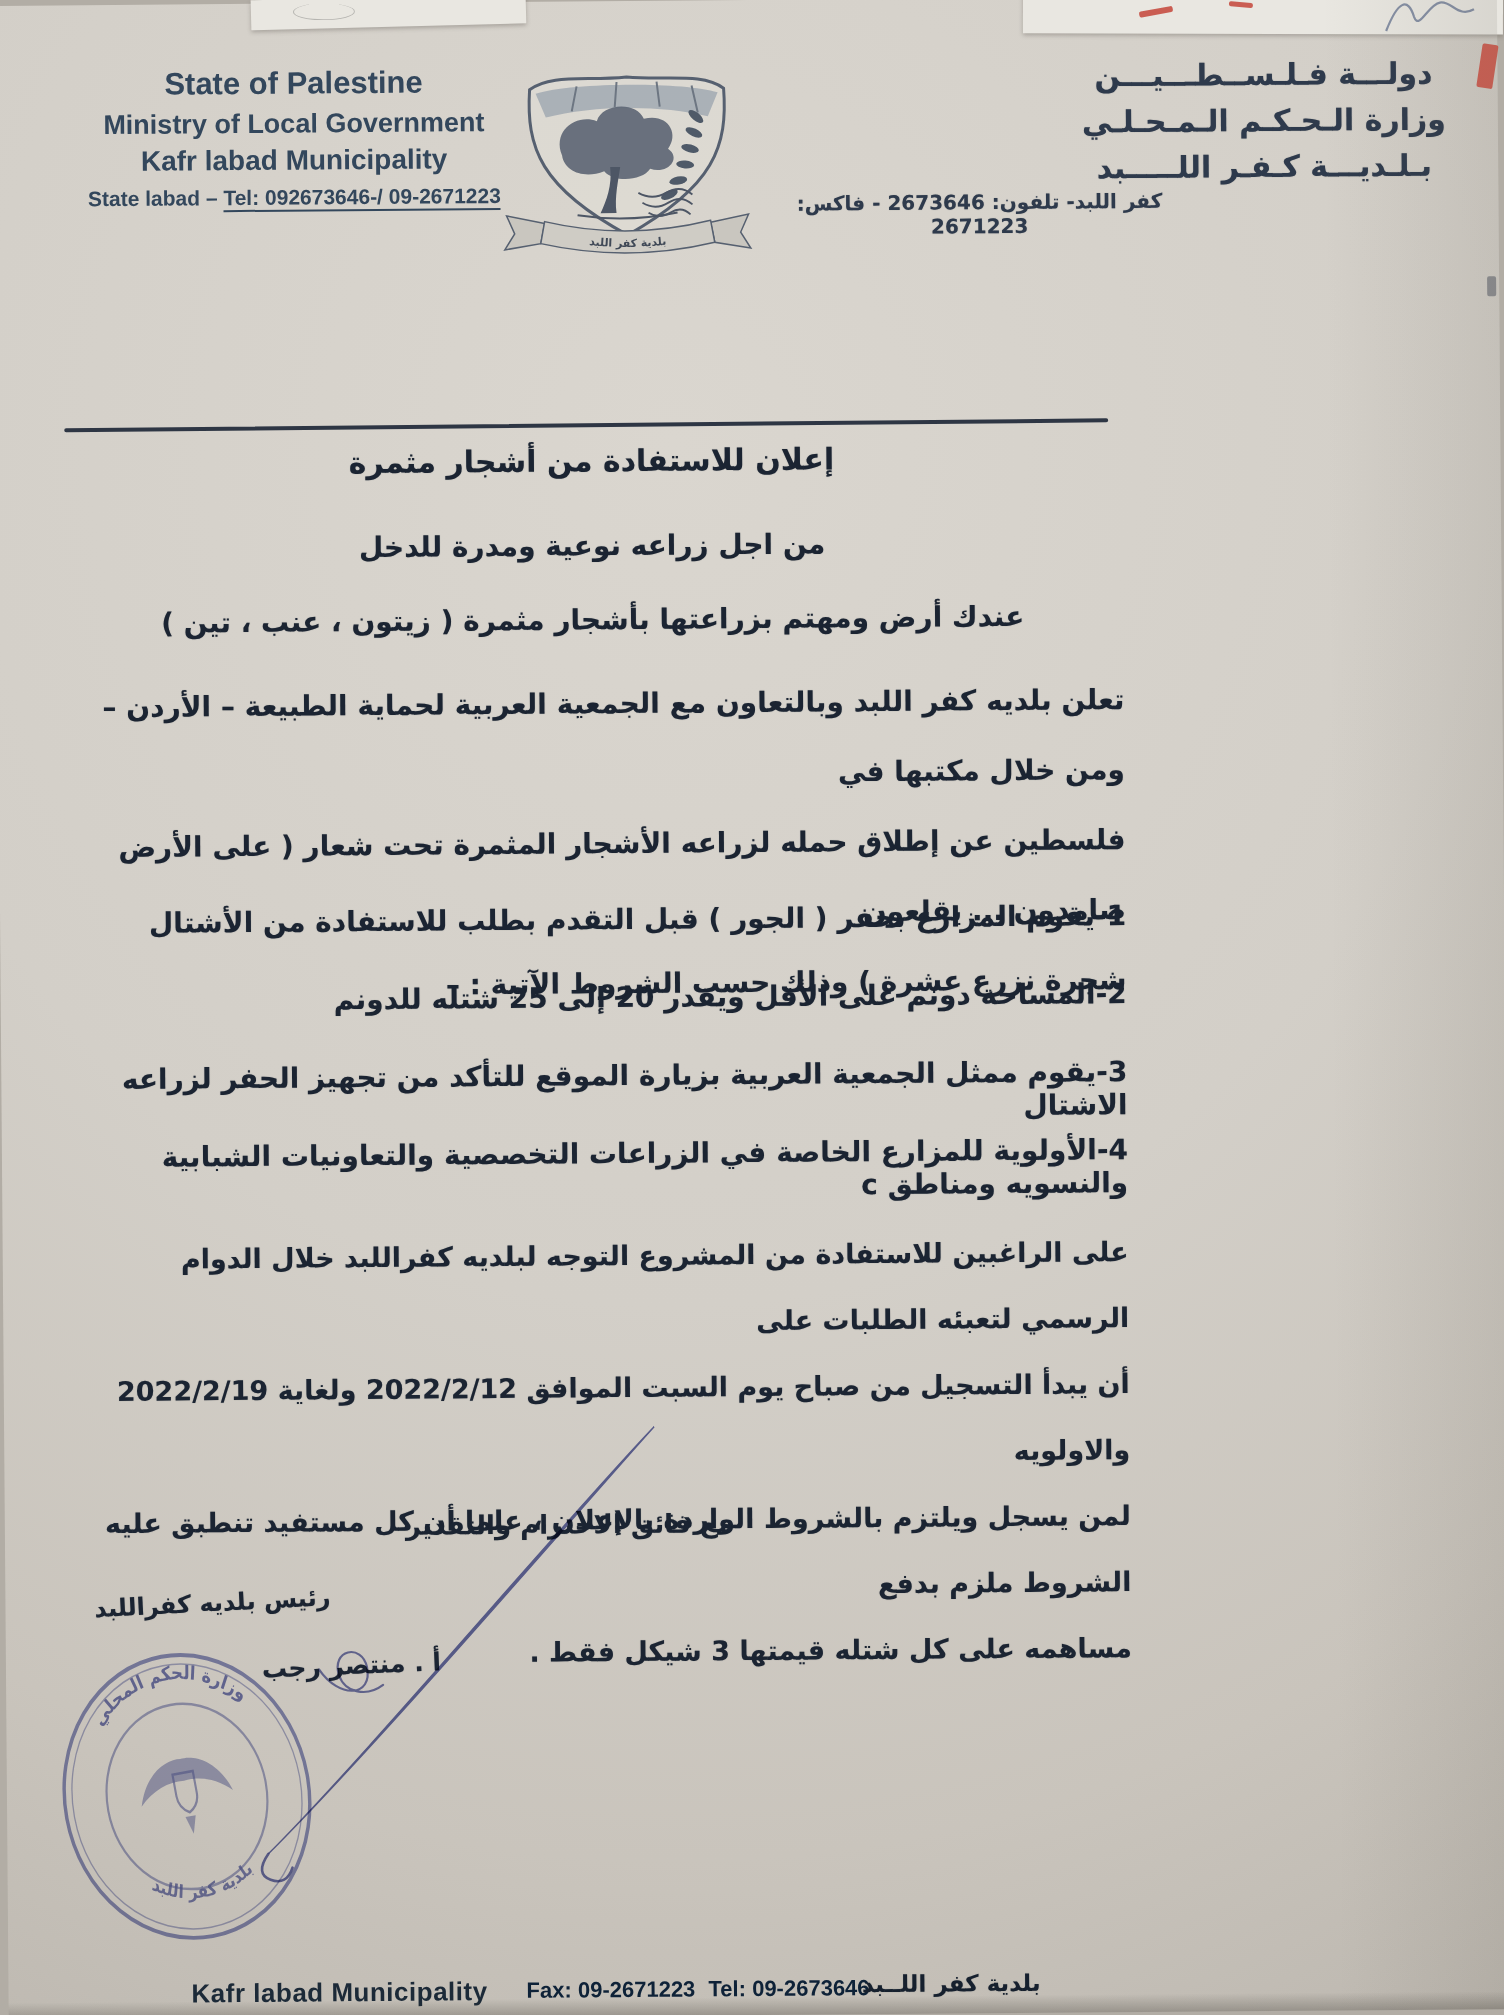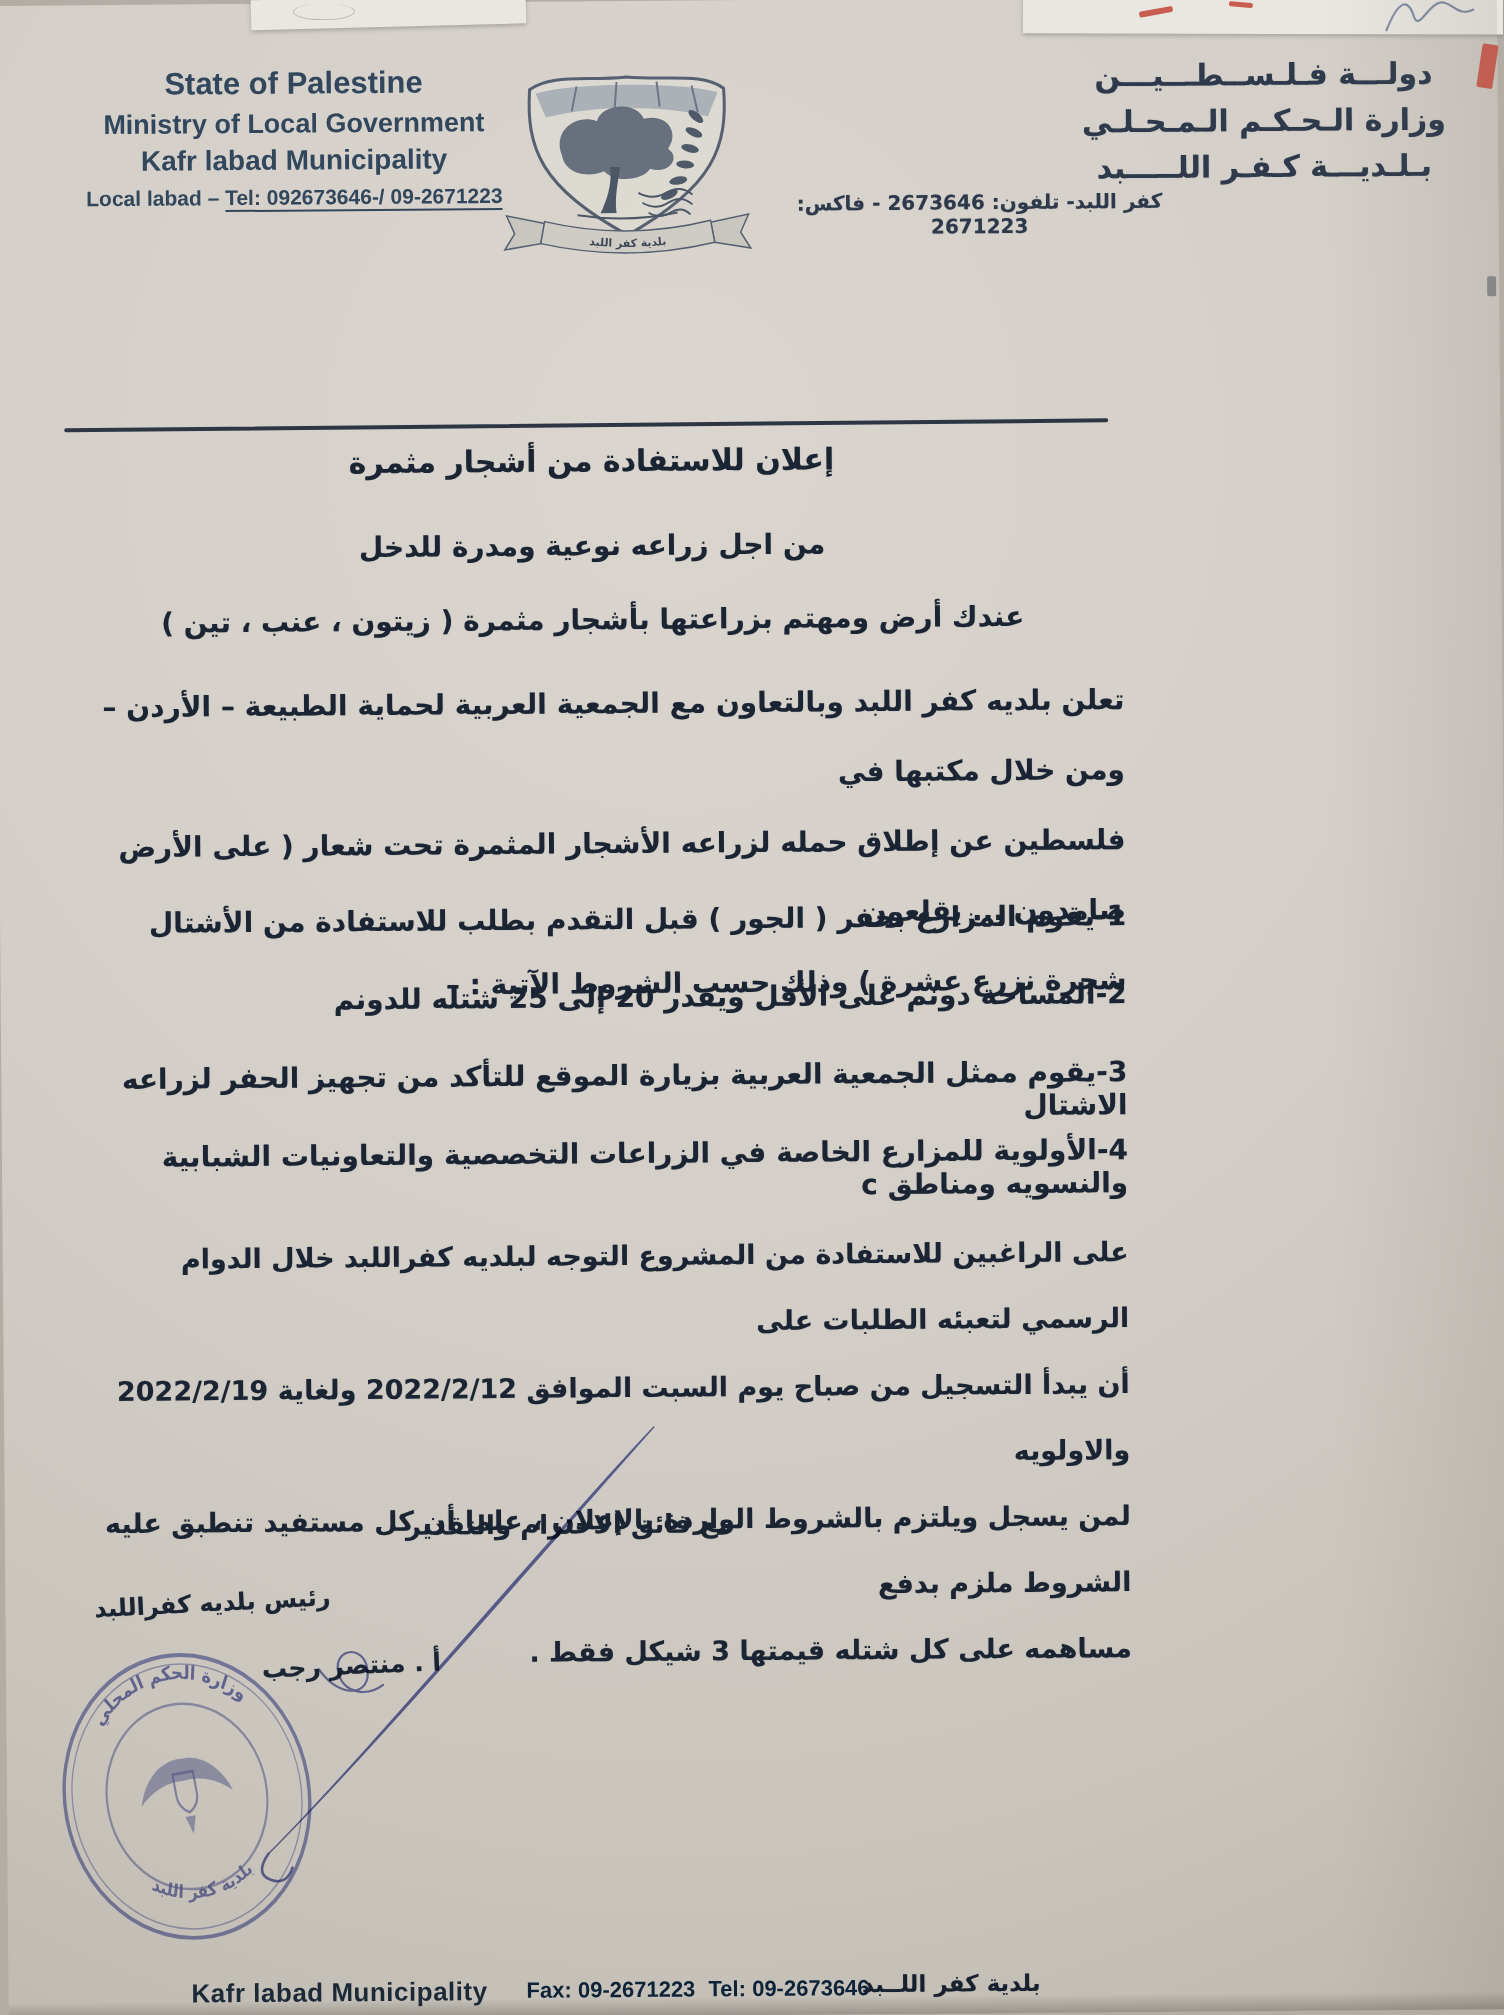--- a/index.html
+++ b/index.html
@@ -42,21 +42,21 @@
   </svg>
   <div class="abs redmark" style="left:1486px;top:50px;width:16px;height:44px;transform:rotate(9deg);background:#cd4436;"></div>
   <div class="abs" style="left:1492px;top:282px;width:9px;height:20px;background:rgba(70,75,90,.5);border-radius:2px;"></div>
 
   <div>
     <div class="abs en center" style="left:80px;top:62px;width:440px;">
       <div style="font-size:31px;">State of Palestine</div>
       <div style="font-size:27px;margin-top:7px;">Ministry of Local Government</div>
       <div style="font-size:28px;margin-top:5px;">Kafr labad Municipality</div>
       <div style="font-size:21px;margin-top:9px;">
-        <span>Local labad – </span><span class="underline">Tel: 092673646-/ 09-2671223</span>
+        <span>State labad – </span><span class="underline">Tel: 092673646-/ 09-2671223</span>
       </div>
     </div>
 
     <svg class="abs" style="left:498px;top:54px;" width="270" height="210" viewBox="0 0 270 210" xmlns="http://www.w3.org/2000/svg">
       <defs>
           <path id="ribbonPath" d="M60,184 Q135,200 210,184"></path>
         </defs>
       <path d="M38,34 C60,18 95,26 135,22 C175,26 210,18 232,34 C236,92 222,132 135,180 C48,132 34,92 38,34 Z" fill="rgba(236,234,229,.25)" stroke="#566070" stroke-width="3"></path>
       <path d="M44,38 C80,27 190,27 226,38 L216,62 C170,50 100,50 54,62 Z" fill="#9aa3ae" opacity=".75"></path>
       <path d="M85,31 L80,56 M125,27 L123,52 M165,27 L168,52 M200,31 L206,58" stroke="#6d7682" stroke-width="2" fill="none"></path>

